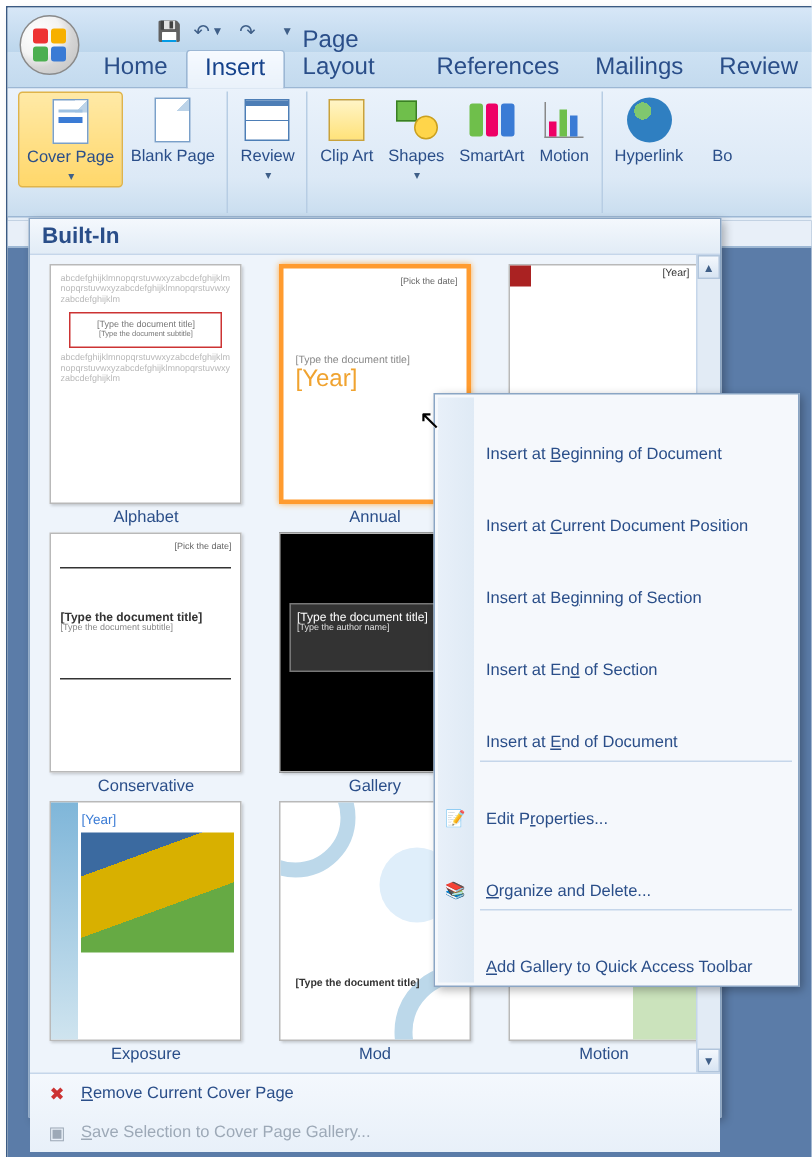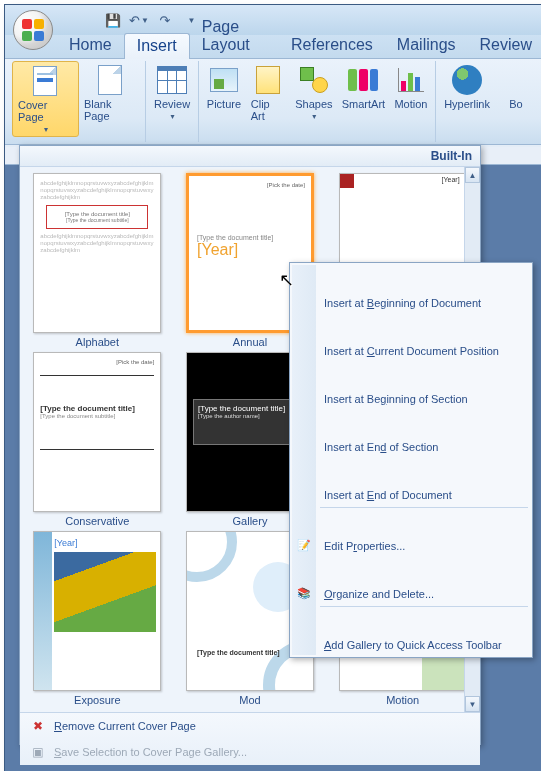--- a/index.html
+++ b/index.html
@@ -77,21 +77,21 @@
   
   .docarea{position:absolute;top:142px;left:0;right:0;bottom:0;background:#5b7ca8;}
   .ruler{height:18px;background:#e8eff8;border-bottom:1px solid #9cb7d4;}
 
   
   .gallery{
     position:absolute; top:140px; left:14px; width:462px; height:600px;
     background:#eef4fb; border:1px solid #8aa5c4; box-shadow:2px 2px 6px rgba(0,0,0,.3);
     display:flex; flex-direction:column;
   }
-  .gallery-head{font-size:12px;font-weight:bold;color:#2a4e89;padding:3px 8px;background:linear-gradient(#f4f8fd,#e2ecf6);border-bottom:1px solid #c5d6ea;text-align:right;}
+  .gallery-head{font-size:15px;font-weight:bold;color:#2a4e89;padding:3px 8px;background:linear-gradient(#f4f8fd,#e2ecf6);border-bottom:1px solid #c5d6ea;}
   .gallery-scroll{flex:1;overflow:hidden;padding:6px 4px;display:grid;grid-template-columns:repeat(3,1fr);gap:4px 6px;position:relative;}
   .thumb-wrap{display:flex;flex-direction:column;align-items:center;}
   .thumb{width:128px;height:160px;background:#fff;border:1px solid #b9b9b9;box-shadow:1px 1px 2px rgba(0,0,0,.2);position:relative;font-size:7px;color:#666;padding:6px;}
   .thumb.sel{border:3px solid #ff9b2f;box-shadow:0 0 4px #ffae4a;}
   .thumb-label{font-size:11px;color:#2a4e89;margin-top:3px;}
   .scrollbar{width:16px;background:#e2ebf5;border-left:1px solid #c5d6ea;position:absolute;top:0;right:0;bottom:0;}
   .sb-btn{height:16px;background:linear-gradient(#f4f8fd,#d7e4f2);border:1px solid #b1c5dc;display:flex;align-items:center;justify-content:center;font-size:8px;color:#3f5f88;}
   .gallery-grid-wrap{position:relative;flex:1;display:flex;}
   .gallery-grid-wrap .gallery-scroll{flex:1;}
 
@@ -206,26 +206,20 @@
         <div class="ico">
             <div class="ic-table"></div>
           </div>
         <span>Review</span>
           <span class="dd-arrow">▾</span>
       </div>
     </div>
     <div class="rgroup">
       <div class="rbtn">
         <div class="ico">
-            <div class="ic-pic"></div>
-          </div>
-        <span>Picture</span>
-      </div>
-      <div class="rbtn">
-        <div class="ico">
             <div class="ic-clip"></div>
           </div>
         <span>Clip Art</span>
       </div>
       <div class="rbtn">
         <div class="ico">
             <div class="ic-shapes">
               <div class="sq"></div>
               <div class="ci"></div>
             </div>

